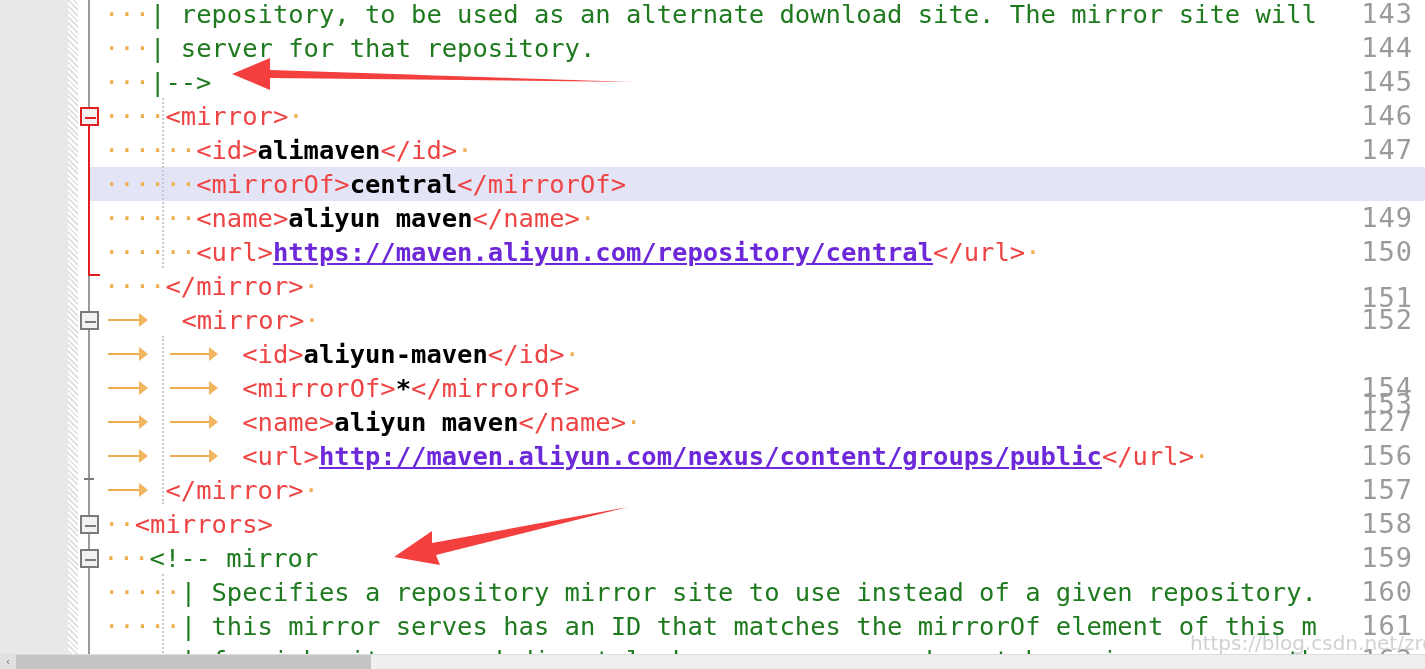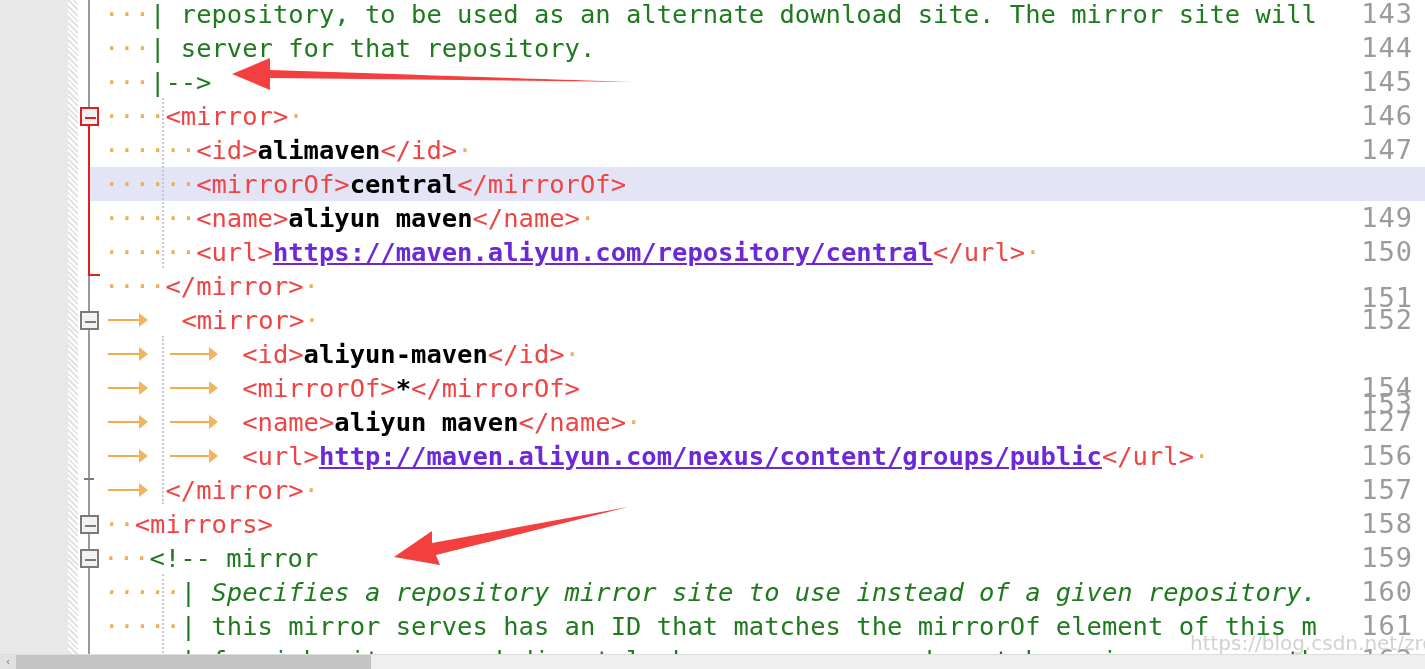--- a/index.html
+++ b/index.html
@@ -151,21 +151,21 @@
       <div class="code" style="top: 235px; left: 104px;"><span class="ws">······</span><span class="tag">&lt;url&gt;</span><span class="link">https://maven.aliyun.com/repository/central</span><span class="tag">&lt;/url&gt;</span><span class="ws">·</span></div>
       <div class="code" style="top: 269px; left: 104px;"><span class="ws">····</span><span class="tag">&lt;/mirror&gt;</span><span class="ws">·</span></div>
       <div class="code" style="top: 303px; left: 120px;"><span>    </span><span class="tag">&lt;mirror&gt;</span><span class="ws">·</span></div>
       <div class="code" style="top: 337px; left: 104px;"><span>         </span><span class="tag">&lt;id&gt;</span><span class="val">aliyun-maven</span><span class="tag">&lt;/id&gt;</span><span class="ws">·</span></div>
       <div class="code" style="top: 371px; left: 104px;"><span>         </span><span class="tag">&lt;mirrorOf&gt;</span><span class="val">*</span><span class="tag">&lt;/mirrorOf&gt;</span></div>
       <div class="code" style="top: 405px; left: 104px;"><span>         </span><span class="tag">&lt;name&gt;</span><span class="val">aliyun maven</span><span class="tag">&lt;/name&gt;</span><span class="ws">·</span></div>
       <div class="code" style="top: 439px; left: 104px;"><span>         </span><span class="tag">&lt;url&gt;</span><span class="link">http://maven.aliyun.com/nexus/content/groups/public</span><span class="tag">&lt;/url&gt;</span><span class="ws">·</span></div>
       <div class="code" style="top: 473px; left: 104px;"><span>    </span><span class="tag">&lt;/mirror&gt;</span><span class="ws">·</span></div>
       <div class="code" style="top: 507px; left: 104px;"><span class="ws">··</span><span class="tag">&lt;mirrors&gt;</span></div>
       <div class="code" style="top: 541px; left: 88px; text-align: right;"><span class="ws">····</span><span class="cmt">&lt;!-- mirror</span></div>
-      <div class="code" style="top: 575px; left: 104px; font-style: italic;"><span class="ws">·····</span><span class="cmt">| </span><span class="cmt">Specifies a repository mirror site to use instead of a given repository.</span></div>
+      <div class="code" style="top: 575px; left: 104px;"><span class="ws">·····</span><span class="cmt">| </span><span class="cmt">Specifies a repository mirror site to use instead of a given repository.</span></div>
       <div class="code" style="top: 609px; left: 104px;"><span class="ws">·····</span><span class="cmt">| </span><span class="cmt">this mirror serves has an ID that matches the mirrorOf element of this m</span></div>
       <div class="code" style="top: 643px; left: 104px;"><span class="ws">·····</span><span class="cmt">| </span><span class="cmt">for inheritance and direct lookup purposes, and must be unique across th</span></div>
     </div>
 
   <div id="tabarrows">
       <div class="tabarrow" style="left: 108px; top: 313px; width: 40px;">
         <div class="shaft" style="width: 31px;"></div>
         <div class="head" style="left: 31px;"></div>
       </div>
       <div class="tabarrow" style="left: 108px; top: 347px; width: 40px;">

